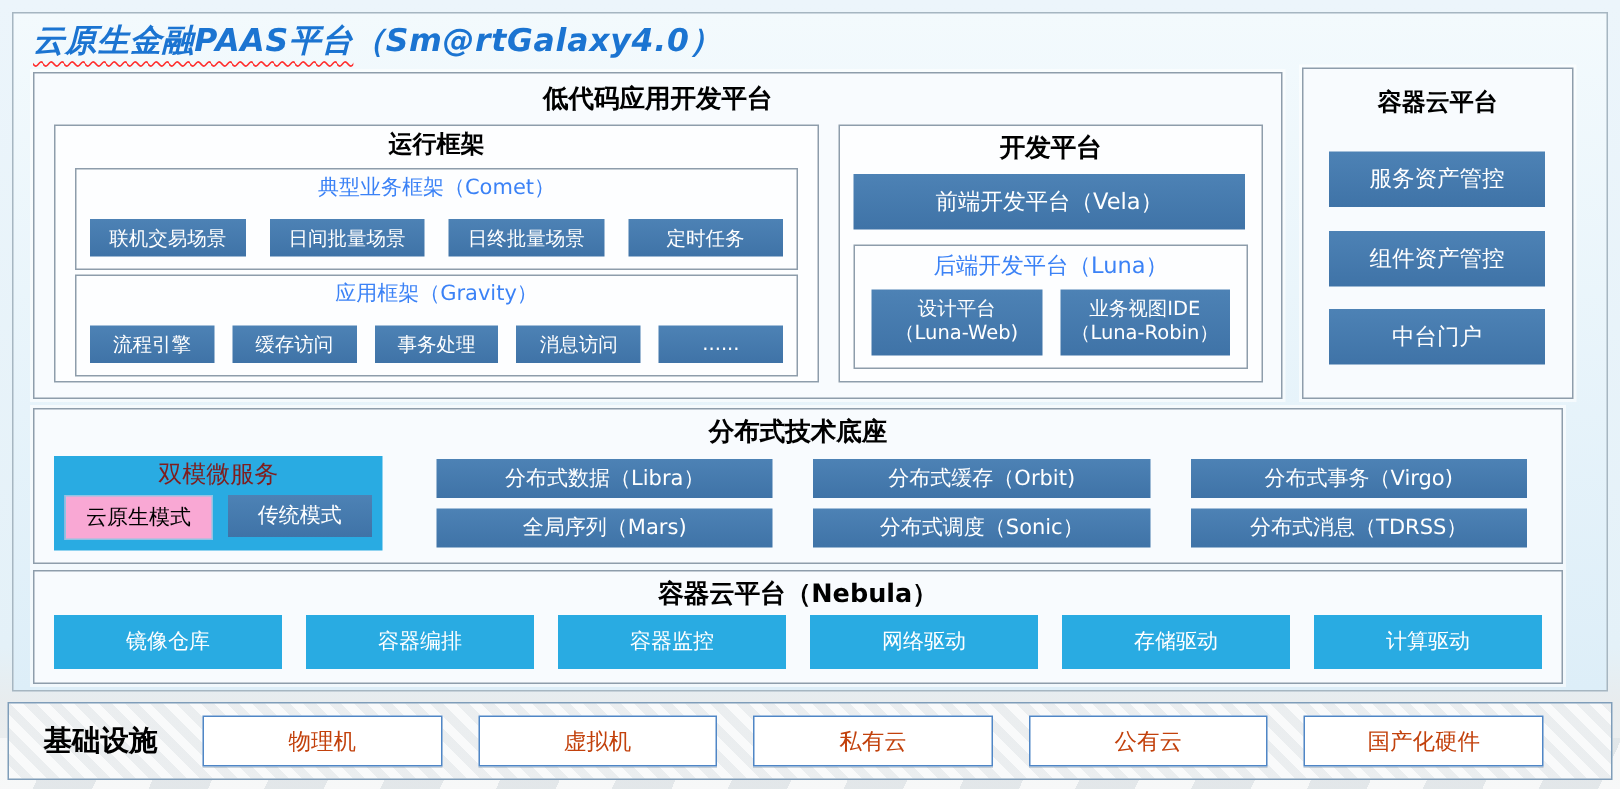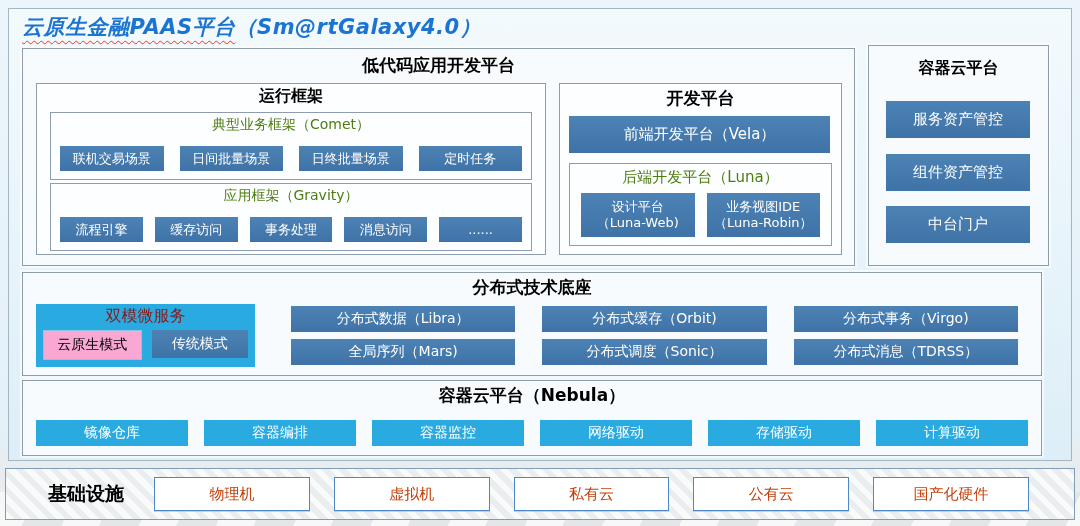--- a/index.html
+++ b/index.html
@@ -33,21 +33,21 @@
   .btn{display:flex;align-items:center;justify-content:center;color:#fff;white-space:nowrap;text-align:center}
   .steel{background:linear-gradient(180deg,#4d82b5,#3f73a7)}
   .cyan{background:#29abe2}
   
   .lowcode{left:22px;top:48px;width:831px;height:216px}
   .lowcode .ttl{top:5px;font-size:17px}
   .runtime{left:13px;top:34px;width:508px;height:170px}
   .runtime .ttl{top:2px;font-size:16px}
   .comet{left:13px;top:28px;width:480px;height:66px}
   .gravity{left:13px;top:99px;width:480px;height:66px}
-  .nodebox-ttl{position:absolute;left:0;right:0;top:3px;text-align:center;font-size:14px;color:#4d7c0f;white-space:nowrap}
+  .nodebox-ttl{position:absolute;left:0;right:0;top:3px;text-align:center;font-size:14px;color:#3b82f6;white-space:nowrap}
   .noderow{position:absolute;left:9px;right:9px;bottom:8px;display:flex;gap:16px}
   .noderow .btn{flex:1;height:25px;font-size:13px}
   .gravity .noderow{gap:12px}
   
   .dev{left:536px;top:34px;width:281px;height:170px}
   .dev .ttl{top:3px;font-size:17px}
   .vela{position:absolute;left:9px;top:32px;width:261px;height:37px;font-size:15px}
   .luna{left:9px;top:79px;width:261px;height:81px}
   .luna .nodebox-ttl{font-size:15px;top:4px}
   .luna .lunarow{position:absolute;left:11px;right:11px;bottom:8px;display:flex;gap:12px}
@@ -64,29 +64,29 @@
   .dualmode .nodebox-ttl{color:#7f1d1d;top:2px;font-size:16px}
   .dualmode .dmrow{position:absolute;left:7px;right:7px;bottom:7px;display:flex;gap:10px}
   .dm-white{flex:1;height:28px;background:#f9a8d4;border:1px solid #8fc4e4;color:#000;font-size:14px;display:flex;align-items:center;justify-content:center;white-space:nowrap}
   .dm-steel{flex:1;height:28px;font-size:14px}
   .distgrid{position:absolute;left:268px;top:33px;width:727px;display:grid;grid-template-columns:repeat(3,1fr);column-gap:27px;row-gap:7px}
   .distgrid .btn{height:26px;font-size:14px}
   
   .nebula{left:22px;top:380px;width:1018px;height:74px}
   .nebula .ttl{top:3px;font-size:17px}
   .nebula .noderow{left:13px;right:13px;bottom:9px;gap:16px}
-  .nebula .btn{height:26px;font-size:14px}
+  .nebula .btn{height:36px;font-size:14px}
   
   .infra{
     position:absolute;left:5px;top:468px;width:1068px;height:50px;z-index:2;
     border:1px solid #7f9db9;background:#f3f5f6;
     background-image:repeating-linear-gradient(45deg,rgba(255,255,255,.5) 0 6px,rgba(210,216,220,.25) 6px 12px);
     display:flex;align-items:center;
   }
-  .infra-label{font-size:19px;font-weight:bold;margin-left:42px;white-space:nowrap}
+  .infra-label{font-size:19px;font-weight:bold;margin-left:23px;white-space:nowrap}
   .infra-items{display:flex;flex:1;gap:24px;margin:0 45px 0 30px}
   .infra-box{
     flex:1;height:32px;background:#fff;border:1px solid #4f86c6;color:#c2410c;
     display:flex;align-items:center;justify-content:center;font-size:15px;white-space:nowrap;
     box-shadow:0 1px 0 rgba(120,140,160,.35);
   }
 </style>
 </head>
 <body>
 

